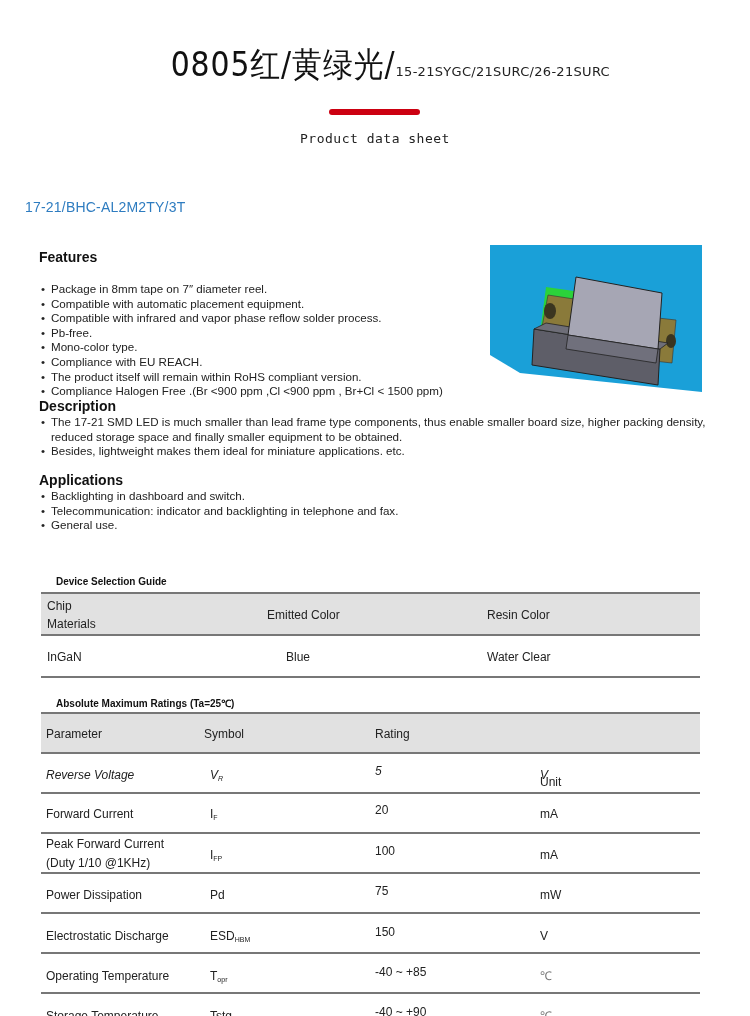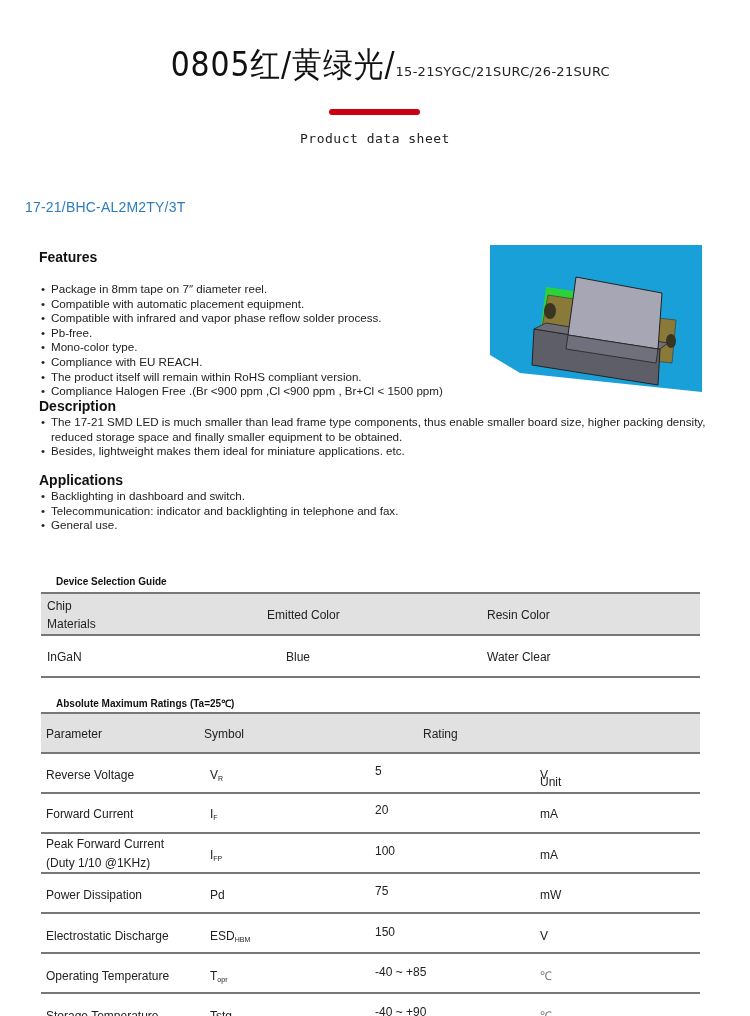--- a/index.html
+++ b/index.html
@@ -102,25 +102,25 @@
     <span class="cell" style="left:245px; top:12px;">Blue</span>
     <span class="cell" style="left:446px; top:12px;">Water Clear</span>
   </div>
 </div>
 
 <div class="abs tbl-title" style="left:41px; top:696px;">Absolute Maximum Ratings (Ta=25℃)</div>
 <div class="abs tbl" style="top:712px;">
   <div class="hrow" style="height:38px;">
     <span class="cell" style="left:5px; top:11px;">Parameter</span>
     <span class="cell" style="left:163px; top:11px;">Symbol</span>
-    <span class="cell" style="left:334px; top:11px;margin-left:48px;">Rating</span>
+    <span class="cell" style="left:334px; top:11px;">Rating</span>
     <span class="cell" style="left:499px; top:25px;margin-top:34px;">Unit</span>
   </div>
 
-  <div class="row" style="height:38px;">
+  <div class="row" style="height:38px;font-style:italic;">
     <span class="cell" style="left:5px; top:12px;">Reverse Voltage</span>
     <span class="cell" style="left:169px; top:12px;"><span>V</span><sub>R</sub></span>
     <span class="cell" style="left:334px; top:8px;">5</span>
     <span class="cell" style="left:499px; top:12px;">V</span>
   </div>
 
   <div class="row" style="height:38px;">
     <span class="cell" style="left:5px; top:11px;">Forward Current</span>
     <span class="cell" style="left:169px; top:11px;"><span>I</span><sub>F</sub></span>
     <span class="cell" style="left:334px; top:7px;">20</span>

